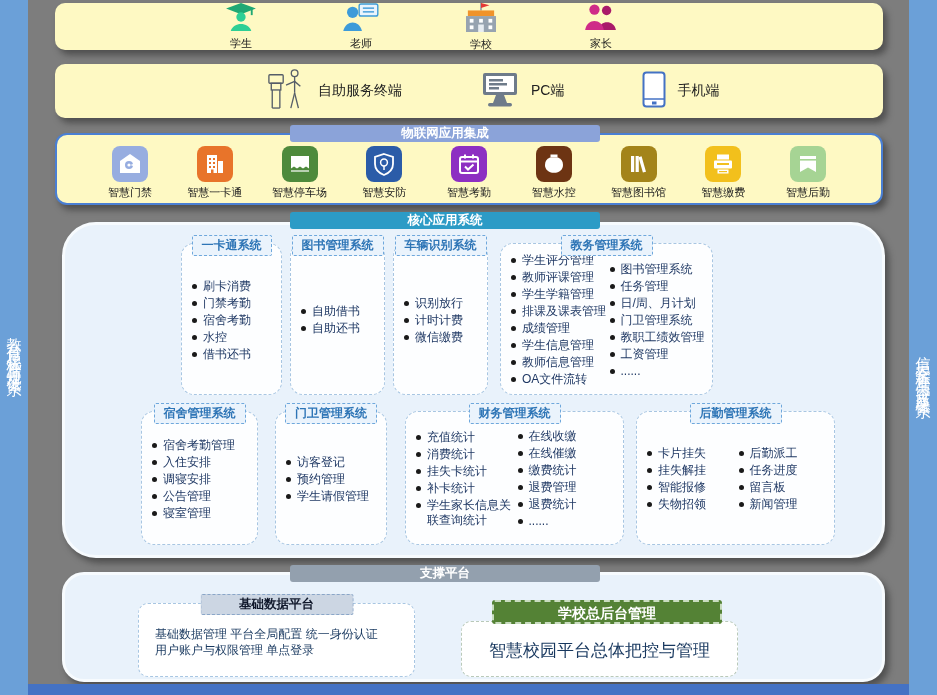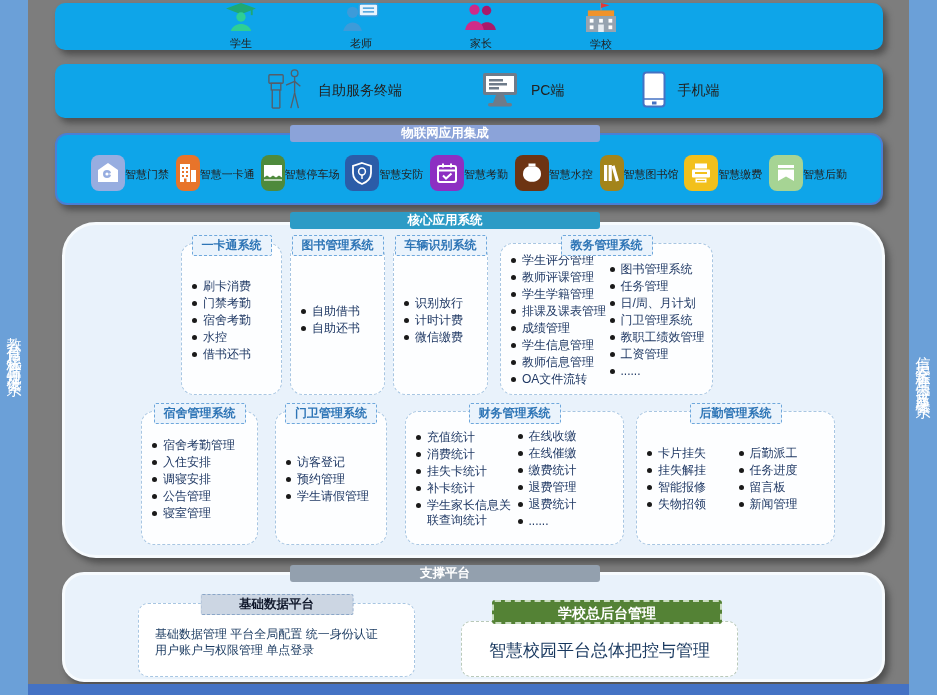--- a/index.html
+++ b/index.html
@@ -7,21 +7,21 @@
          font-family:"Liberation Sans","DejaVu Sans",sans-serif;}
   
   .sidebar{position:absolute;top:0;height:695px;width:28px;background:#6ba0d8;z-index:6;}
   .sidebar.left{left:0;}
   .sidebar.right{right:0;}
   .vtext{position:absolute;left:0;width:28px;display:flex;align-items:center;justify-content:center;
          writing-mode:vertical-lr;text-orientation:upright;color:#fff;font-size:15px;
          letter-spacing:4px;line-height:28px;}
   .bottom-strip{position:absolute;left:28px;right:28px;bottom:0;height:11px;background:#4472c4;z-index:5;}
   
-  .panel{position:absolute;background:#0ea5e9;border-radius:10px;
+  .panel{position:absolute;background:#fef9c3;border-radius:10px;
          box-shadow:4px 5px 6px rgba(35,35,35,.5);}
   #panel-users{left:55px;top:3px;width:828px;height:47px;display:flex;align-items:center;
                padding-left:150px;gap:48px;box-sizing:border-box;}
   #panel-terminals{left:55px;top:64px;width:828px;height:54px;display:flex;align-items:center;
                padding-left:212px;gap:78px;box-sizing:border-box;}
   #panel-iot{left:55px;top:133px;width:828px;height:72px;border:2px solid #4a7fd4;border-radius:12px;
              display:flex;align-items:center;justify-content:space-between;
              padding:8px 34px 0 34px;box-sizing:border-box;}
   #panel-core{left:62px;top:222px;width:823px;height:336px;background:#e9f2fb;border-radius:34px;
               border:3px solid #f7fbfe;box-sizing:border-box;}
@@ -32,21 +32,21 @@
           font-size:12.5px;font-weight:bold;text-align:center;line-height:17px;border-radius:3px;}
   #ribbon-iot{top:125px;}
   #ribbon-core{top:212px;}
   #ribbon-support{top:565px;}
   
   .u-group{display:flex;flex-direction:column;align-items:center;width:72px;}
   .u-label{font-size:11px;color:#222;margin-top:1px;white-space:nowrap;}
   .t-group{display:flex;align-items:center;gap:11px;}
   .t-label{font-size:14px;color:#222;white-space:nowrap;}
   
-  .iot-group{display:flex;flex-direction:row;align-items:center;width:78px;}
+  .iot-group{display:flex;flex-direction:column;align-items:center;width:78px;}
   .iot-tile{width:36px;height:36px;border-radius:8px;display:flex;align-items:center;justify-content:center;}
   .iot-label{font-size:11px;color:#222;margin-top:3px;white-space:nowrap;}
   
   .box{position:absolute;background:#fdfeff;border:1px dashed #a8c6e2;border-radius:13px;}
   .box-title{position:absolute;top:-9px;left:50%;transform:translateX(-50%);background:#eaf3fc;
              border:1px dashed #6fa8dc;border-radius:2px;padding:1px 9px;font-size:12px;
              font-weight:bold;color:#2e75b6;white-space:nowrap;z-index:2;}
   .box-body{display:flex;height:100%;box-sizing:border-box;padding:12px 4px 10px 10px;
             align-items:center;}
   .list{display:flex;flex-direction:column;}
@@ -109,45 +109,45 @@
           <line x1="22" y1="5.5" x2="34" y2="5.5" stroke="#3d9bd9" stroke-width="1.5"></line>
           <line x1="22" y1="9.5" x2="34" y2="9.5" stroke="#3d9bd9" stroke-width="1.5"></line>
           <circle cx="11" cy="10" r="6" fill="#3d9bd9"></circle>
           <path d="M1,30 C4,18 18,18 21,30 Z" fill="#3d9bd9"></path>
         </svg>
       </span>
       <div class="u-label">老师</div>
     </div>
     <div class="u-group">
       <span>
-        <svg width="34" height="28" viewBox="0 0 36 30">
-          <circle cx="24" cy="8" r="5" fill="#a91a6a"></circle>
-          <path d="M15,29 C17,18 32,18 34,29 Z" fill="#a91a6a"></path>
-          <circle cx="11" cy="7" r="5.5" fill="#cf2b88"></circle>
-          <path d="M1,29 C3,16 19,16 21,29 Z" fill="#cf2b88"></path>
-        </svg>
-      </span>
-      <div class="u-label">家长</div>
-    </div>
-    <div class="u-group">
-      <span>
         <svg width="38" height="30" viewBox="0 0 40 32">
           <line x1="20" y1="1" x2="20" y2="9" stroke="#8a93a0" stroke-width="1.6"></line>
           <polygon points="20,1 29,3.5 20,6.5" fill="#e53935"></polygon>
           <rect x="6" y="9" width="28" height="6" fill="#f0932b"></rect>
           <rect x="4" y="15" width="32" height="17" fill="#97a3b0"></rect>
           <rect x="8" y="18" width="4" height="4" fill="#fff"></rect>
           <rect x="18" y="18" width="4" height="4" fill="#fff"></rect>
           <rect x="28" y="18" width="4" height="4" fill="#fff"></rect>
           <rect x="8" y="25" width="4" height="4" fill="#fff"></rect>
           <rect x="28" y="25" width="4" height="4" fill="#fff"></rect>
           <rect x="17" y="24" width="6" height="8" fill="#e8edf2"></rect>
         </svg>
       </span>
       <div class="u-label">学校</div>
+    </div>
+    <div class="u-group">
+      <span>
+        <svg width="34" height="28" viewBox="0 0 36 30">
+          <circle cx="24" cy="8" r="5" fill="#a91a6a"></circle>
+          <path d="M15,29 C17,18 32,18 34,29 Z" fill="#a91a6a"></path>
+          <circle cx="11" cy="7" r="5.5" fill="#cf2b88"></circle>
+          <path d="M1,29 C3,16 19,16 21,29 Z" fill="#cf2b88"></path>
+        </svg>
+      </span>
+      <div class="u-label">家长</div>
     </div>
   </div>
 
   <div class="panel" id="panel-terminals">
     <div class="t-group">
       <span>
         <svg width="40" height="44" viewBox="0 0 42 44" fill="none" stroke="#555d68" stroke-width="1.4">
           <rect x="2" y="7" width="15" height="9" rx="1"></rect>
           <rect x="4.5" y="16" width="10" height="7"></rect>
           <line x1="5.5" y1="23" x2="5.5" y2="42"></line>

